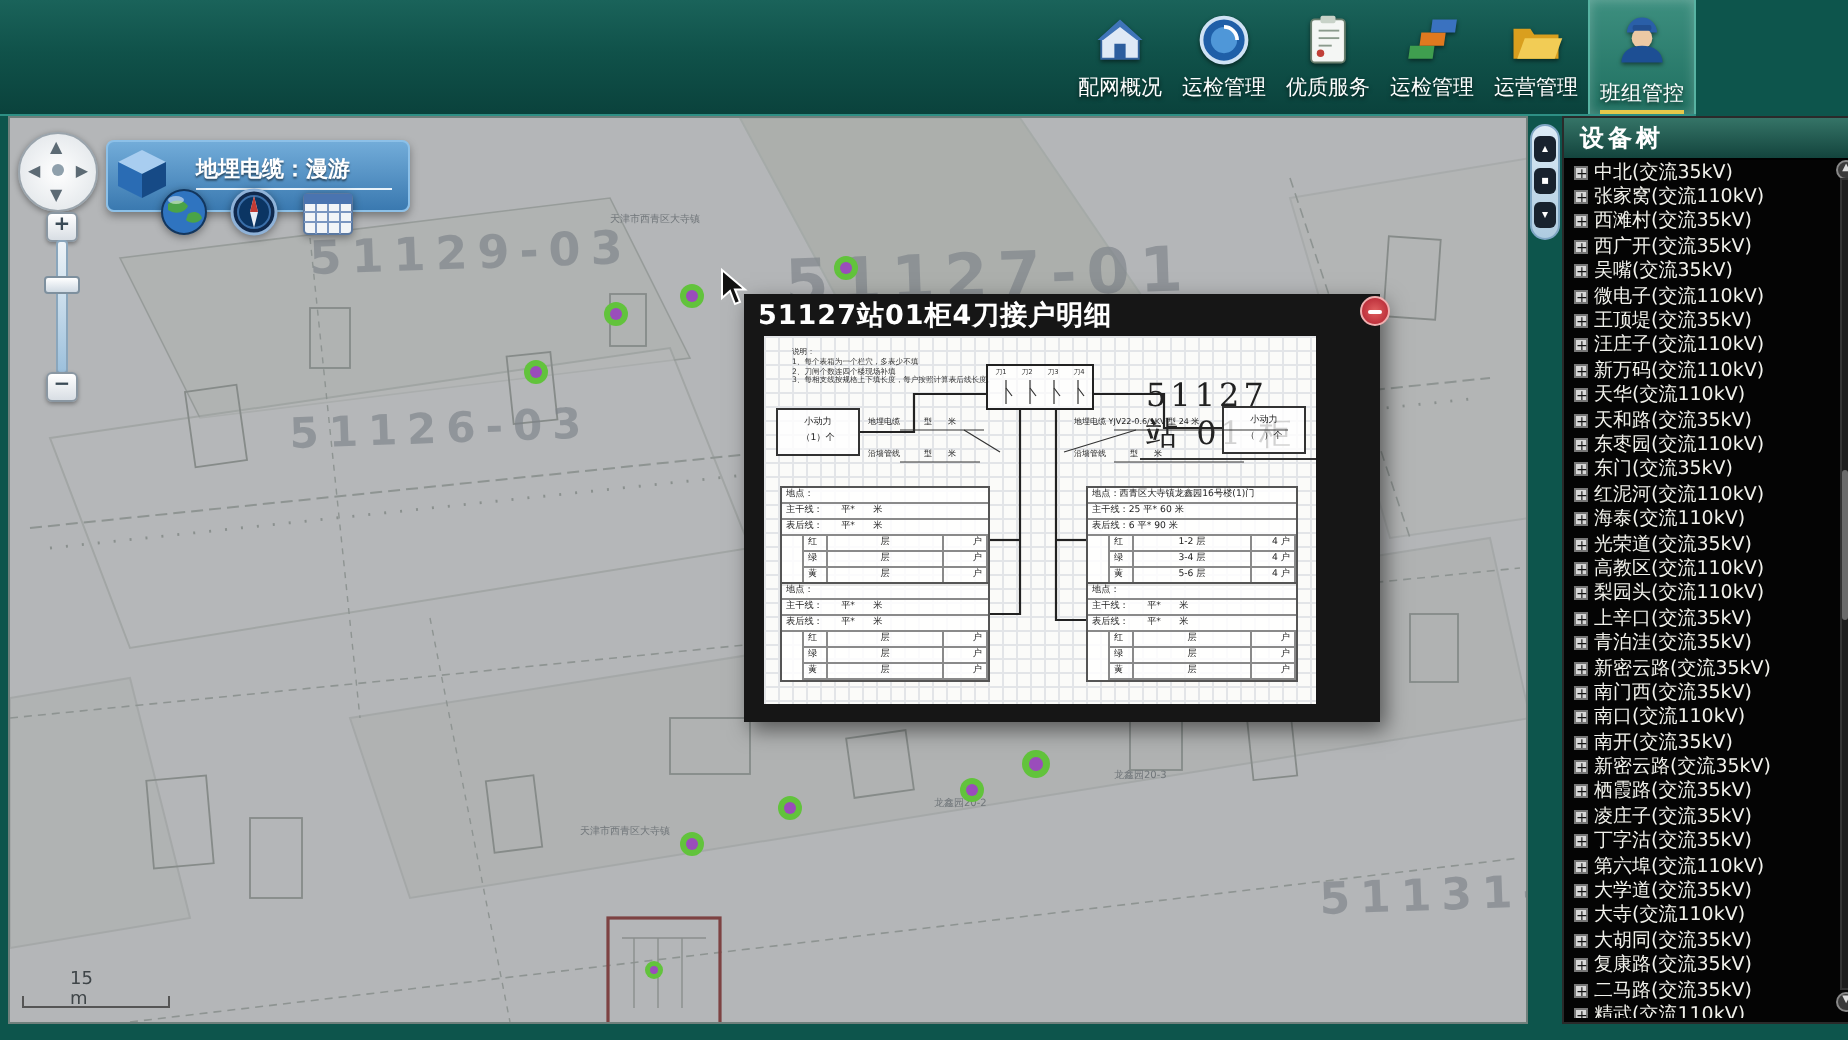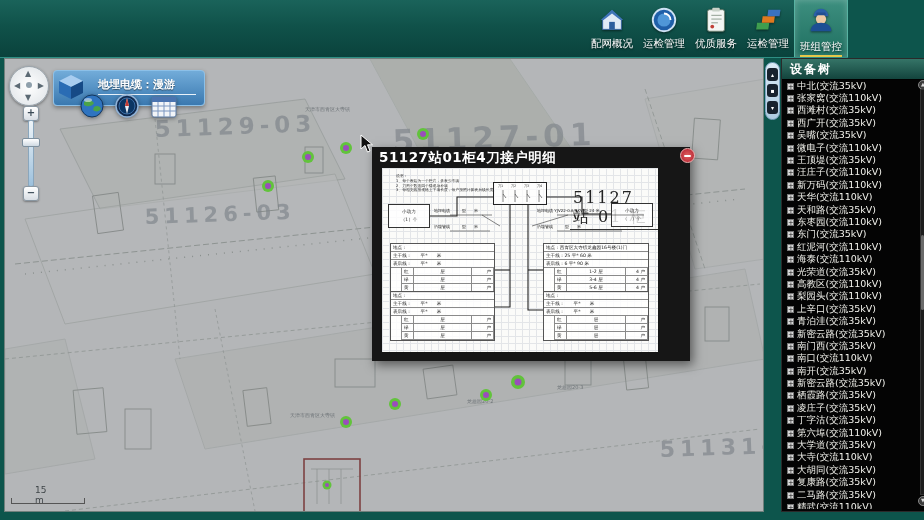--- a/index.html
+++ b/index.html
@@ -160,20 +160,27 @@
       </svg>
     <span class="tab-label">优质服务</span>
   </div>
   <div class="tab">
     <svg viewBox="0 0 32 32">
         <rect x="7" y="19" width="13" height="7" fill="#3f9e4f" transform="skewX(-8)"></rect>
         <rect x="12" y="12" width="13" height="7" fill="#e0791f" transform="skewX(-8)"></rect>
         <rect x="17" y="5" width="13" height="7" fill="#3a72c0" transform="skewX(-8)"></rect>
       </svg>
     <span class="tab-label">运检管理</span>
+  </div>
+  <div class="tab">
+    <svg viewBox="0 0 32 32">
+        <path d="M4 10 H13 L15 13 H28 V26 H4 Z" fill="#d99f1e"></path>
+        <path d="M6 26 L10 15 H30 L26 26 Z" fill="#f2cc55"></path>
+      </svg>
+    <span class="tab-label">运营管理</span>
   </div>
   <div class="tab active">
     <svg viewBox="0 0 32 32">
         <path d="M8 12 a8 8 0 0 1 16 0 Z" fill="#2a5fa8"></path>
         <circle cx="16" cy="15" r="5.5" fill="#edc9a4"></circle>
         <rect x="11" y="8" width="10" height="3" rx="1" fill="#224f90"></rect>
         <path d="M5 28 c0-6 5-9 11-9 s11 3 11 9 Z" fill="#1d4f94"></path>
       </svg>
     <span class="tab-label">班组管控</span>
   </div>

